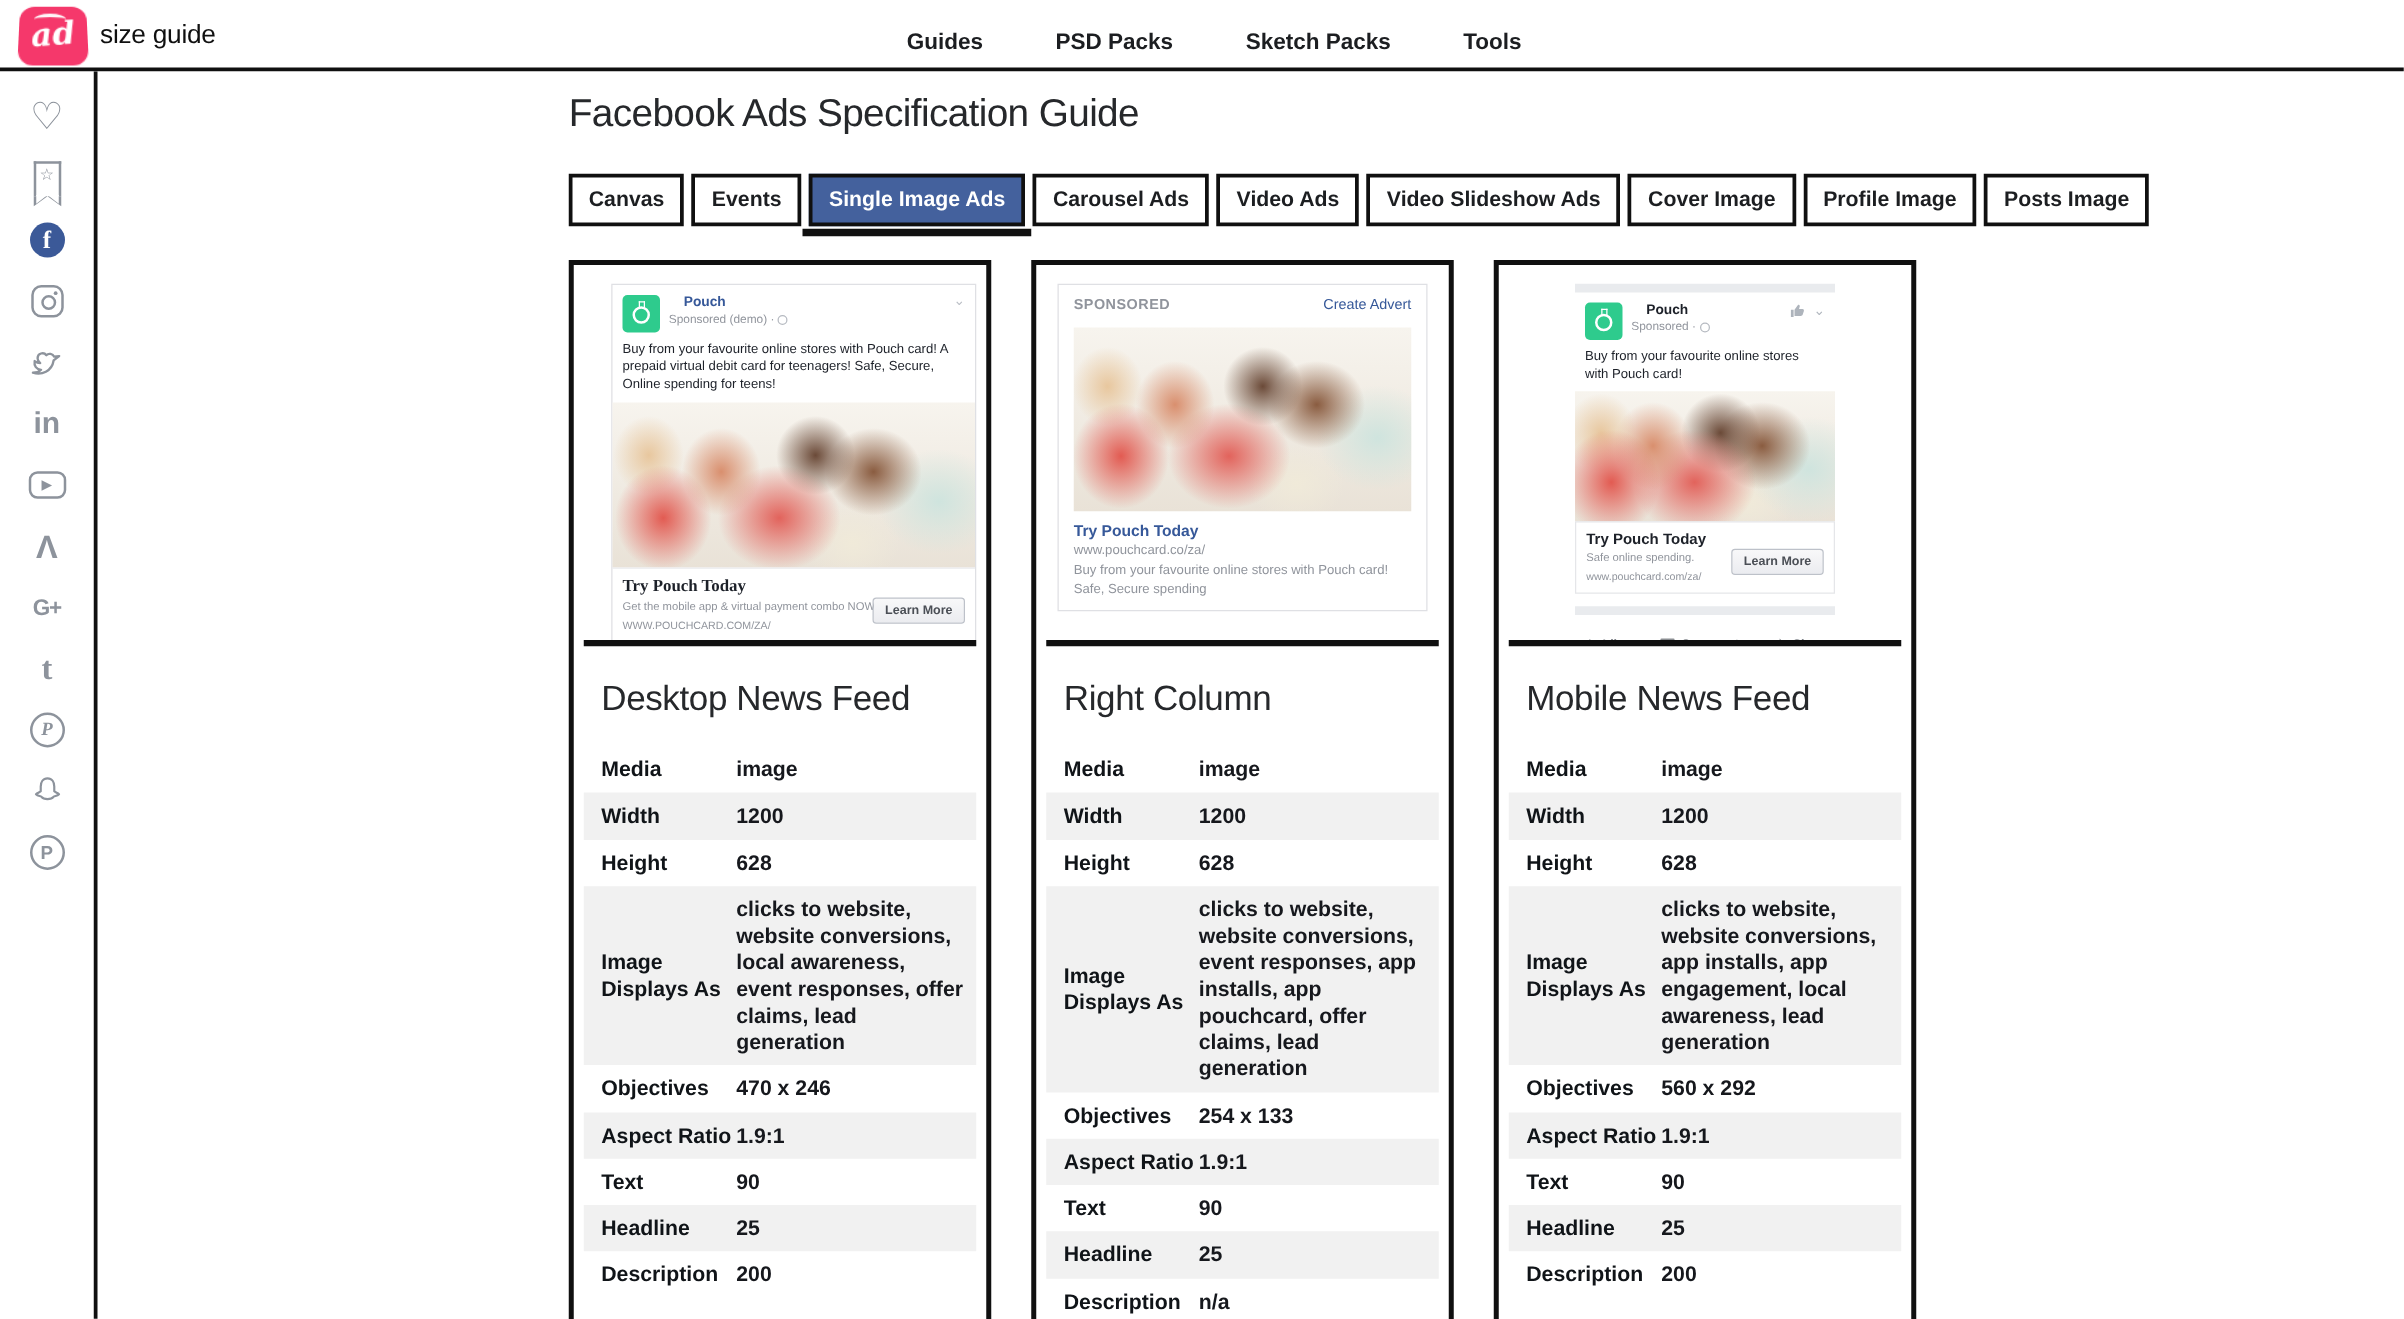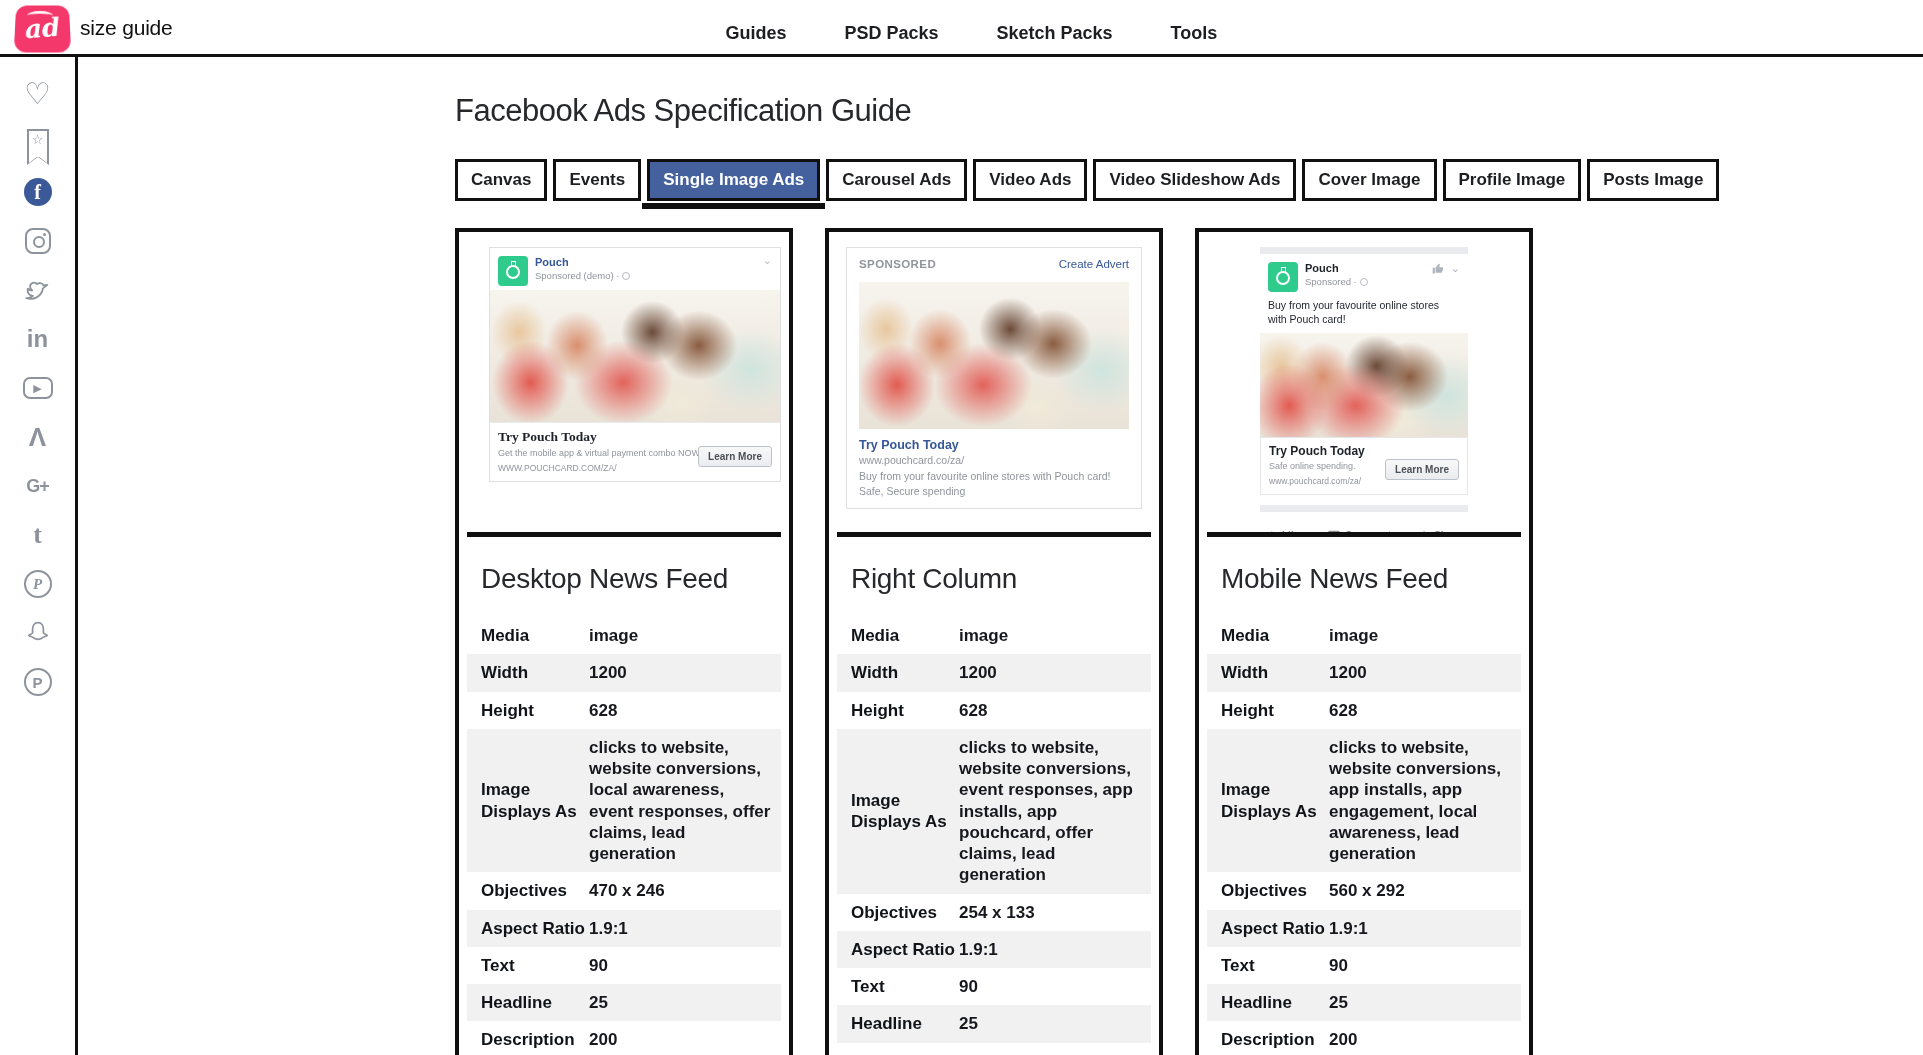--- a/index.html
+++ b/index.html
@@ -54,21 +54,21 @@
   .yt { width:30px; height:22px; border:2px solid #8d939c; border-radius:7px;
         display:flex; align-items:center; justify-content:center; font-size:11px; color:#8d939c; }
   .circle-icon { width:28px; height:28px; border:2px solid #8d939c; border-radius:50%;
                  display:flex; align-items:center; justify-content:center;
                  font-size:15px; font-weight:700; color:#8d939c; }
   .pin-p { font-family:"Liberation Serif", serif; font-style:italic; }
   .soc svg { display:block; }
 
   
   .main { position:absolute; left:78px; top:57px; width:1845px; height:998px; background:#fff; }
-  .page-title { margin:36px 0 0 377px; font-size:31px; font-weight:400; color:#26282b; letter-spacing:-0.5px; }
+  .page-title { margin:16px 0 0 377px; font-size:31px; font-weight:400; color:#26282b; letter-spacing:-0.5px; }
 
   .tab-bar { display:flex; gap:6px; margin:30px 0 0 377px; }
   .tab { position:relative; border:3px solid #101010; background:#fff; padding:8px 13px;
          font-size:17px; font-weight:700; color:#1c1e21; white-space:nowrap; cursor:pointer; }
   .tab.active { background:#44619d; color:#fff; }
   .tab.active::after { content:""; position:absolute; left:-8px; right:-8px; top:calc(100% + 5px);
          height:6px; background:#101010; }
 
   .cards { display:flex; gap:32px; margin:27px 0 0 377px; }
   .card { width:338px; border:4px solid #101010; background:#fff; flex:none; }
@@ -85,21 +85,21 @@
   
   .fbpost { background:#fff; border:1px solid #dfe0e4; font-family:"Liberation Sans", sans-serif; }
   .fb-desktop { width:292px; margin-left:22px; }
   .fb-head { display:flex; padding:8px 8px 4px 8px; position:relative; }
   .avatar { width:30px; height:30px; border-radius:4px; background:#2ecb8d; flex:none; position:relative; }
   .avatar::before { content:""; position:absolute; left:8px; top:9px; width:10px; height:10px;
                     border:2px solid #fff; border-radius:50%; }
   .avatar::after { content:""; position:absolute; left:13px; top:5px; width:3px; height:4px;
                    border:1.5px solid #fff; border-bottom:none; }
   .fb-head-txt { margin-left:7px; }
-  .fb-name { font-size:11px; font-weight:700; color:#365899; }
+  .fb-name { font-size:11px; font-weight:700; color:#365899;margin-left:12px; }
   .fb-meta { font-size:9.5px; color:#90949c; margin-top:2px; display:flex; align-items:center; gap:3px; }
   .globe { width:8px; height:8px; border:1px solid #b6bac1; border-radius:50%; display:inline-block; }
   .fb-caret { position:absolute; right:8px; top:6px; color:#b9bdc4; font-size:11px; }
   .fb-head-icons { position:absolute; right:8px; top:8px; display:flex; gap:6px; align-items:flex-start; color:#aeb4bc; }
   .fb-body { padding:2px 8px 7px 8px; font-size:10.5px; color:#1d2129; line-height:1.35; }
   .photo { width:100%; height:132px;
     background:
       radial-gradient(55px 60px at 14% 70%, #e25b52 0%, rgba(226,91,82,0) 70%),
       radial-gradient(40px 45px at 10% 32%, #e8c79e 0%, rgba(232,199,158,0) 70%),
       radial-gradient(45px 50px at 30% 42%, #d98f6e 0%, rgba(217,143,110,0) 70%),
@@ -229,20 +229,21 @@
             <div class="avatar"></div>
             <div class="fb-head-txt">
               <div class="fb-name">Pouch</div>
               <div class="fb-meta">
                   <span>Sponsored (demo) ·</span>
                   <span class="globe"></span>
                 </div>
             </div>
             <span class="fb-caret">⌄</span>
           </div>
+          <div class="fb-body">Buy from your favourite online stores with Pouch card! A prepaid virtual debit card for teenagers! Safe, Secure, Online spending for teens!</div>
           <div class="photo"></div>
           <div class="linkbox">
             <div class="link-title-serif">Try Pouch Today</div>
             <div class="link-sub">Get the mobile app &amp; virtual payment combo NOW!</div>
             <div class="link-url">WWW.POUCHCARD.COM/ZA/</div>
             <button class="btn-cta">Learn More</button>
           </div>
 
         </div>
       </div>

